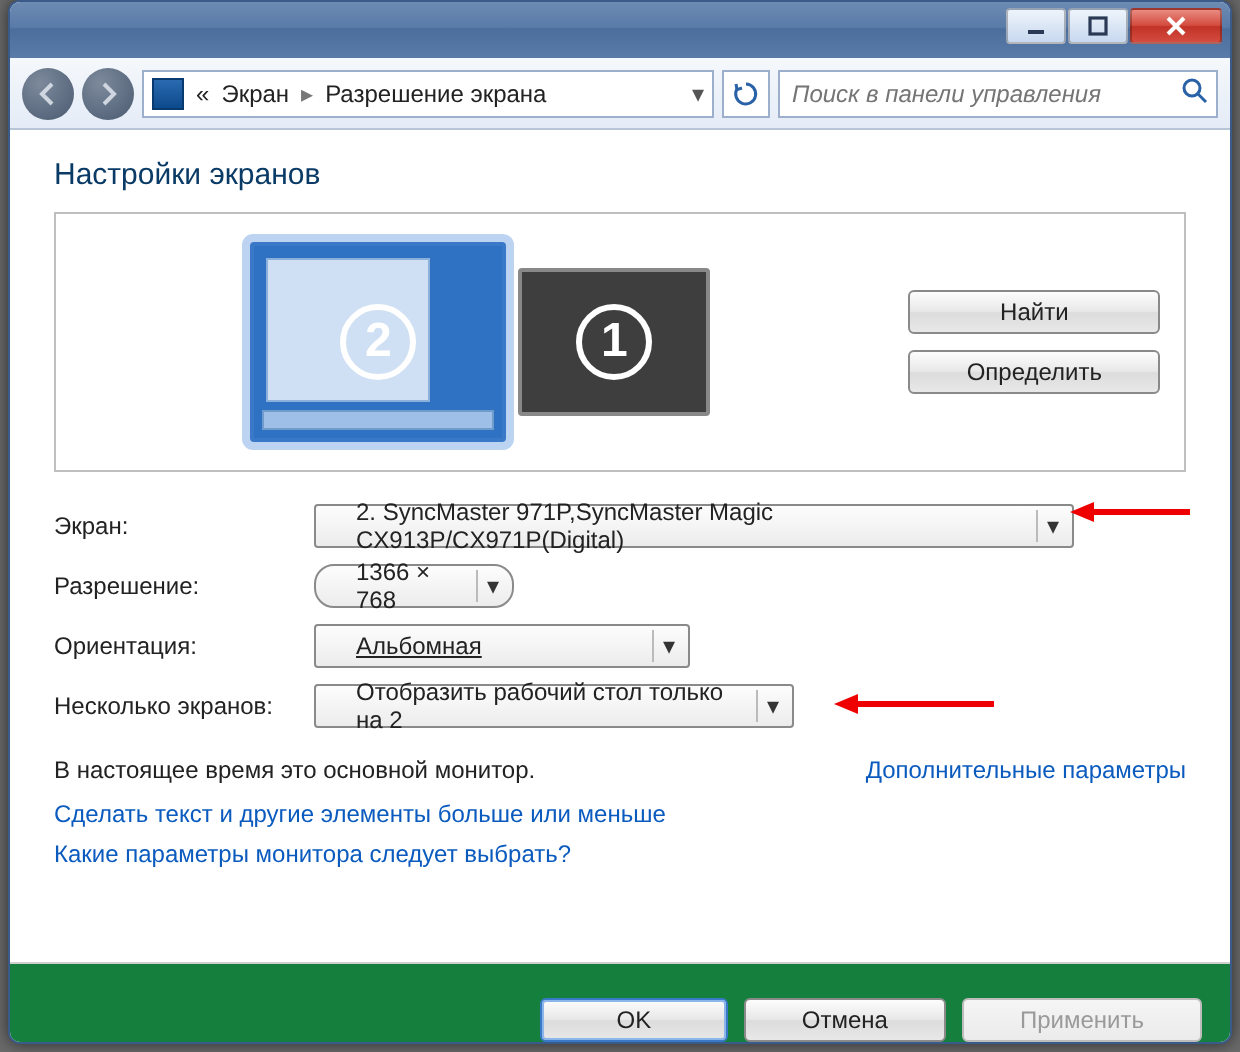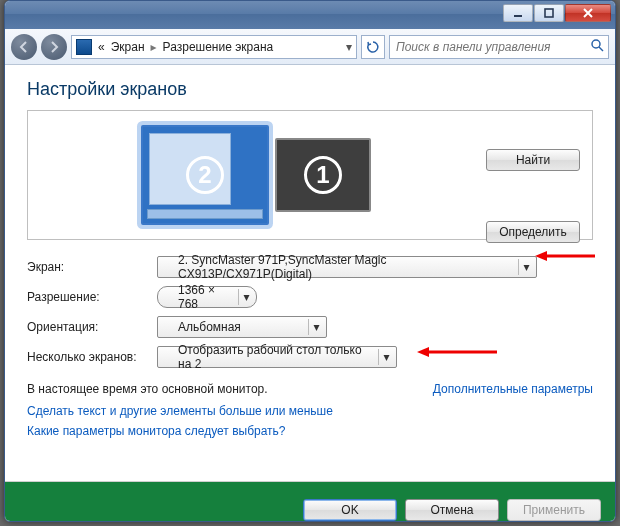--- a/index.html
+++ b/index.html
@@ -86,21 +86,21 @@
   }
   .search .mag { color:#2a62a8; cursor:pointer; }
   .content {
     flex:1;
     padding: 12px 22px 8px 22px;
     overflow:auto;
     color:#222;
     position:relative;
   }
   h1.page-title {
-    font-size:18px; font-weight:400; color:#0a3a66; margin:2px 0 10px 0;
+    font-size:15px; font-weight:400; color:#0a3a66; margin:2px 0 10px 0;
   }
   .preview-box {
     border:1px solid #bfbfbf;
     height:130px;
     display:flex;
     align-items:center;
     padding:8px 12px;
     gap:14px;
     margin-bottom:16px;
   }
@@ -116,44 +116,44 @@
     width:38px; height:38px; border:3px solid #fff; border-radius:50%;
     color:#fff; font-size:24px; font-weight:700; display:flex; align-items:center; justify-content:center;
   }
   .mon .wp {
     position:absolute; left:6px; top:6px; bottom:18px; right:36px;
     background:#cfe0f4; border:1px solid #8bb0db;
   }
   .mon .tb { position:absolute; left:4px; right:4px; bottom:4px; height:10px; background:#9dbfe8; border:1px solid #6f9ccc;}
   .side-btns { display:flex; flex-direction:column; gap:8px; }
   .btn7 {
-    min-width:94px; height:22px; padding:0 12px;
+    min-width:94px; height:22px; padding:0 28px;
     border:1px solid #8a8a8a; border-radius:3px;
     background:linear-gradient(#fdfdfd,#e8e8e8 48%,#dcdcdc 52%,#e8e8e8);
     font-size:12px; color:#222; cursor:pointer;
-    display:inline-flex; align-items:center; justify-content:center;margin-top:42px;
+    display:inline-flex; align-items:center; justify-content:center;
   }
   .btn7.disabled { color:#9a9a9a; border-color:#bcbcbc; background:linear-gradient(#f5f5f5,#ebebeb); cursor:default;}
   .btn7.default { border-color:#3a78c8; box-shadow:0 0 0 1px #8bb6ea inset;}
   .form-row { display:flex; align-items:center; margin:8px 0; }
   .form-row .lbl { width:130px; color:#222; }
   .combo {
     height:22px; border:1px solid #8a8a8a; border-radius:2px;
     background:linear-gradient(#fdfdfd,#ececec);
     display:flex; align-items:center; padding:0 20px 0 20px;
     font-size:12px; position:relative; cursor:pointer;
   }
   .combo .drop {
     position:absolute; right:2px; top:2px; bottom:2px; width:16px;
     border-left:1px solid #bbb;
     display:flex; align-items:center; justify-content:center; color:#333;
   }
   .w-full { width:380px; }
   .w-sm { width:100px;border-radius:10px; }
-  .w-md { width:170px; }
+  .w-md { width:188px;text-decoration:underline; }
   .w-lg { width:240px; }
   .note { margin:14px 0 6px 0; display:flex; justify-content:space-between; align-items:center;}
   a.link { color:#0b5bbf; text-decoration:none; cursor:pointer; }
   .links { margin-top:8px; }
   .links a { display:block; margin:6px 0; }
   .footer {
     height:40px; background:#15803d; border-top:1px solid #cfcfcf;
     display:flex; align-items:flex-end; justify-content:flex-end; gap:8px;
     padding:0 14px;
   }

